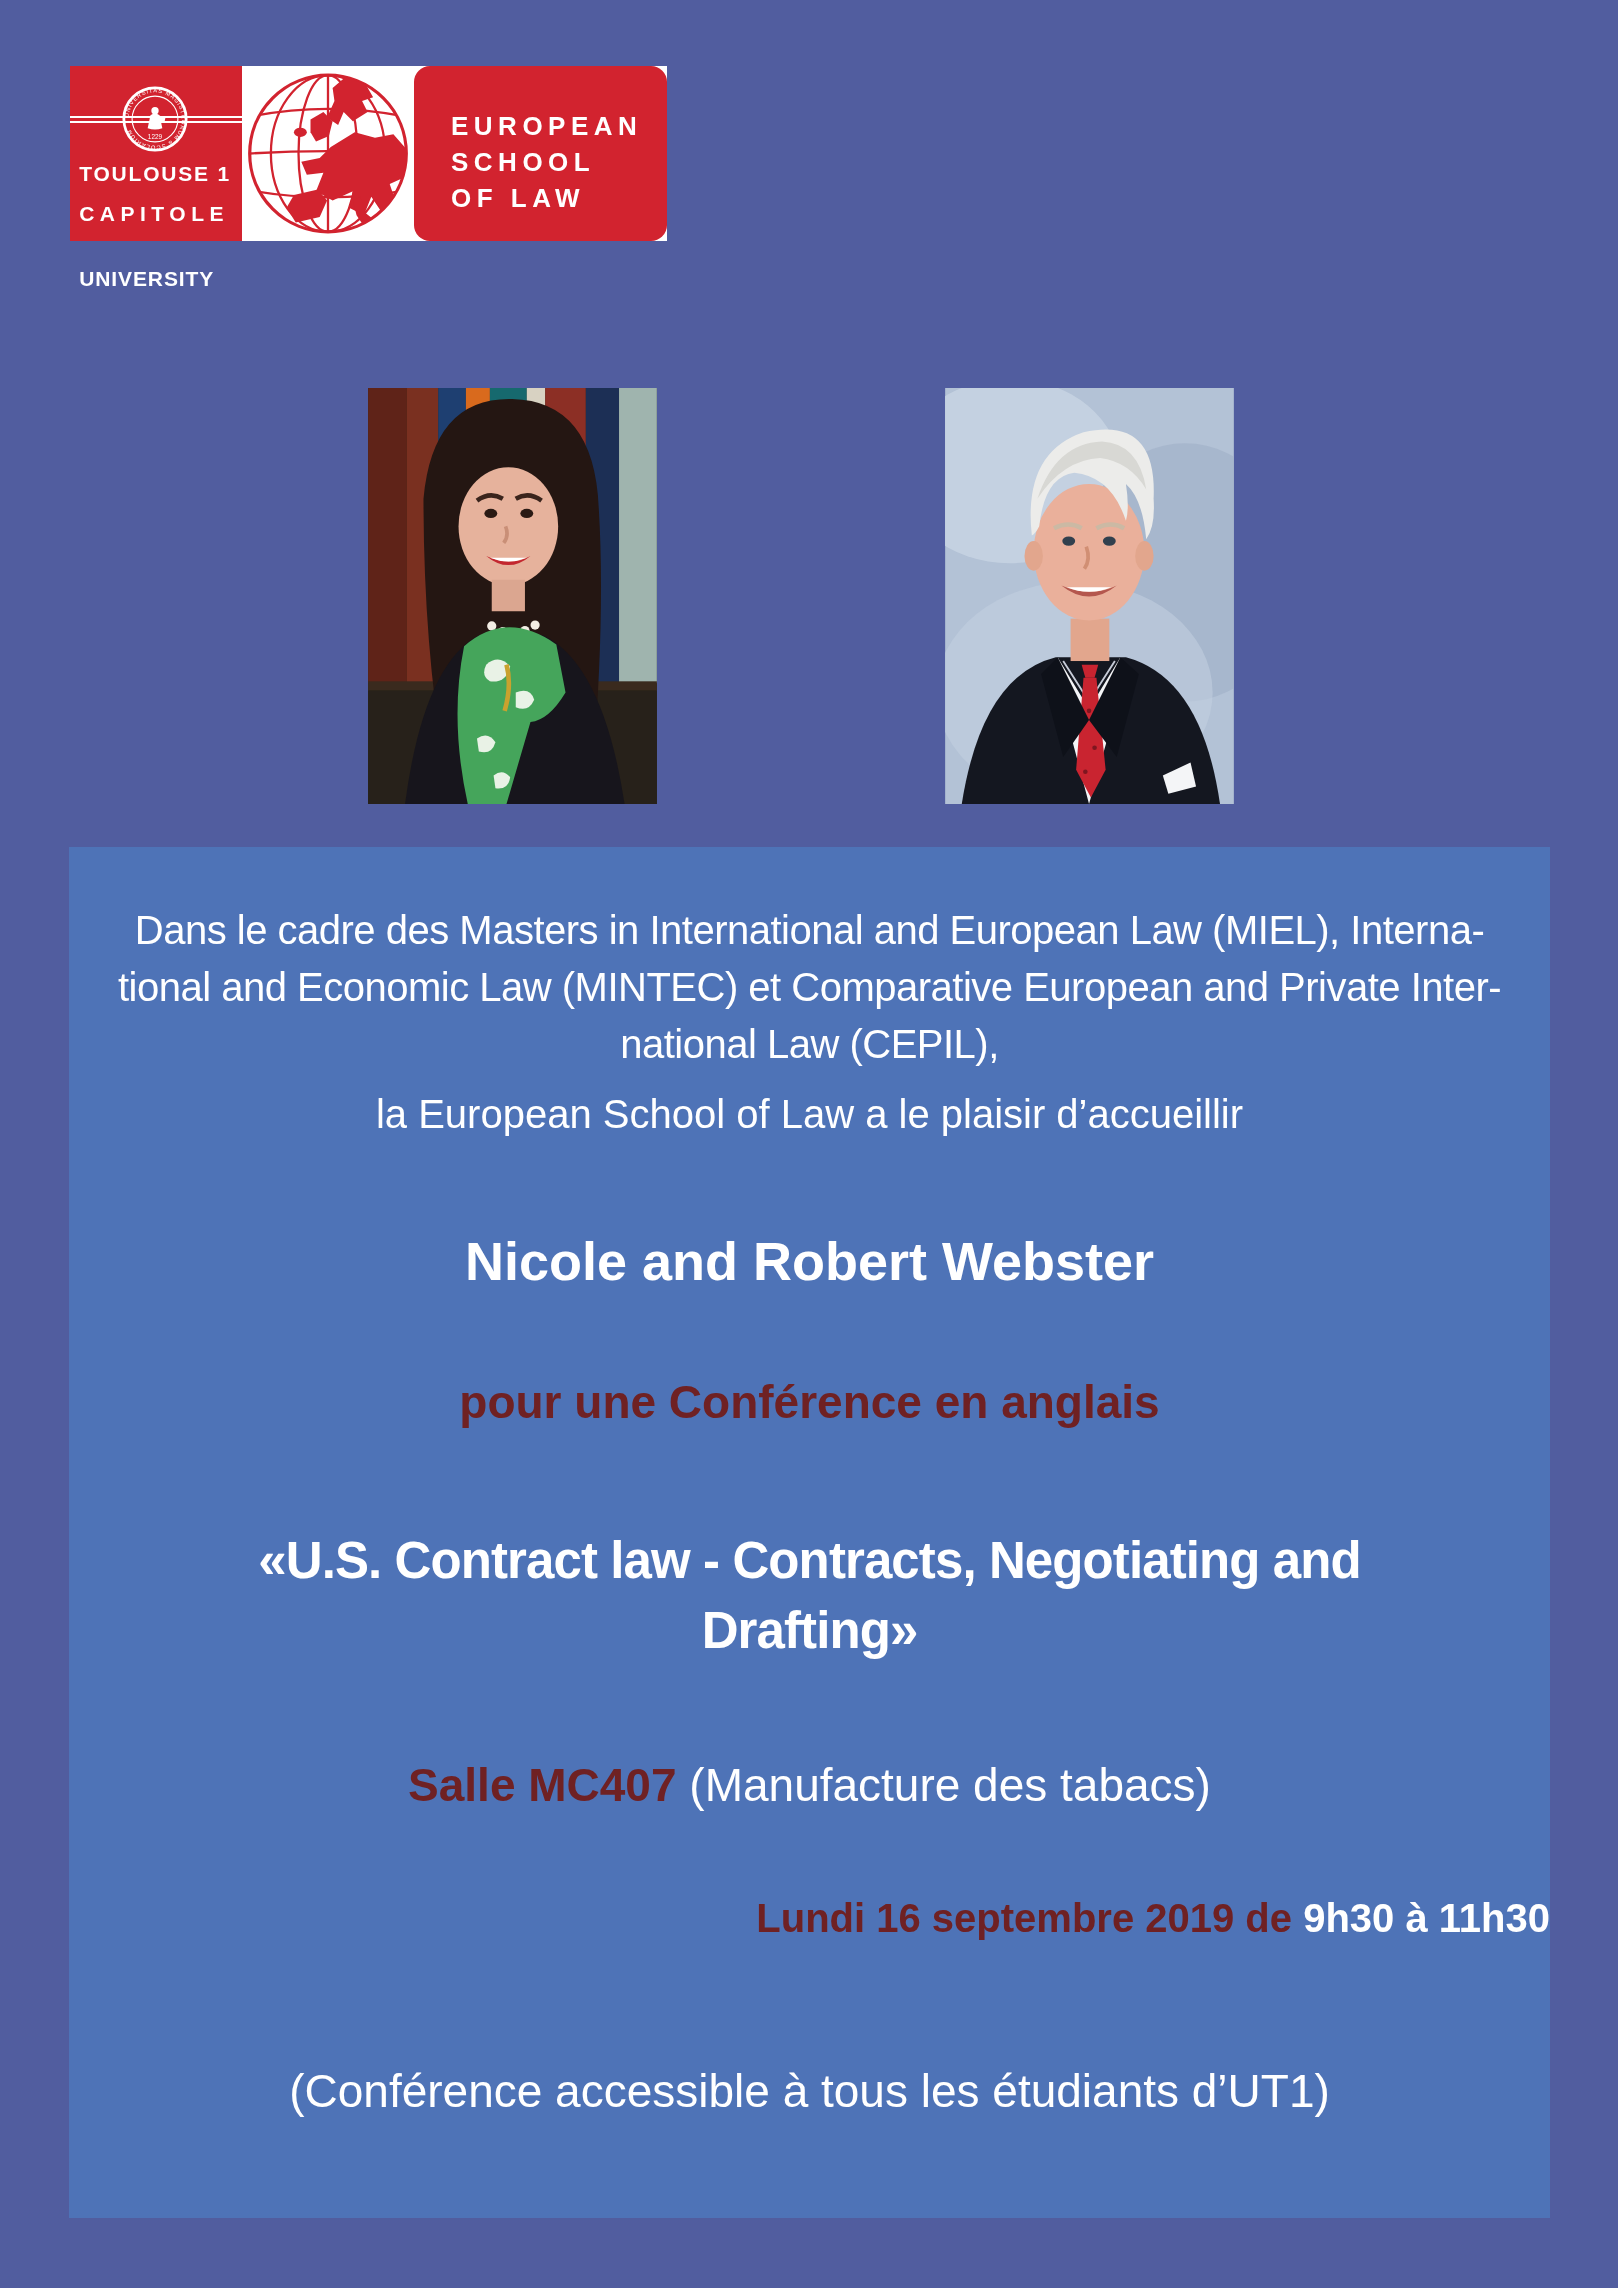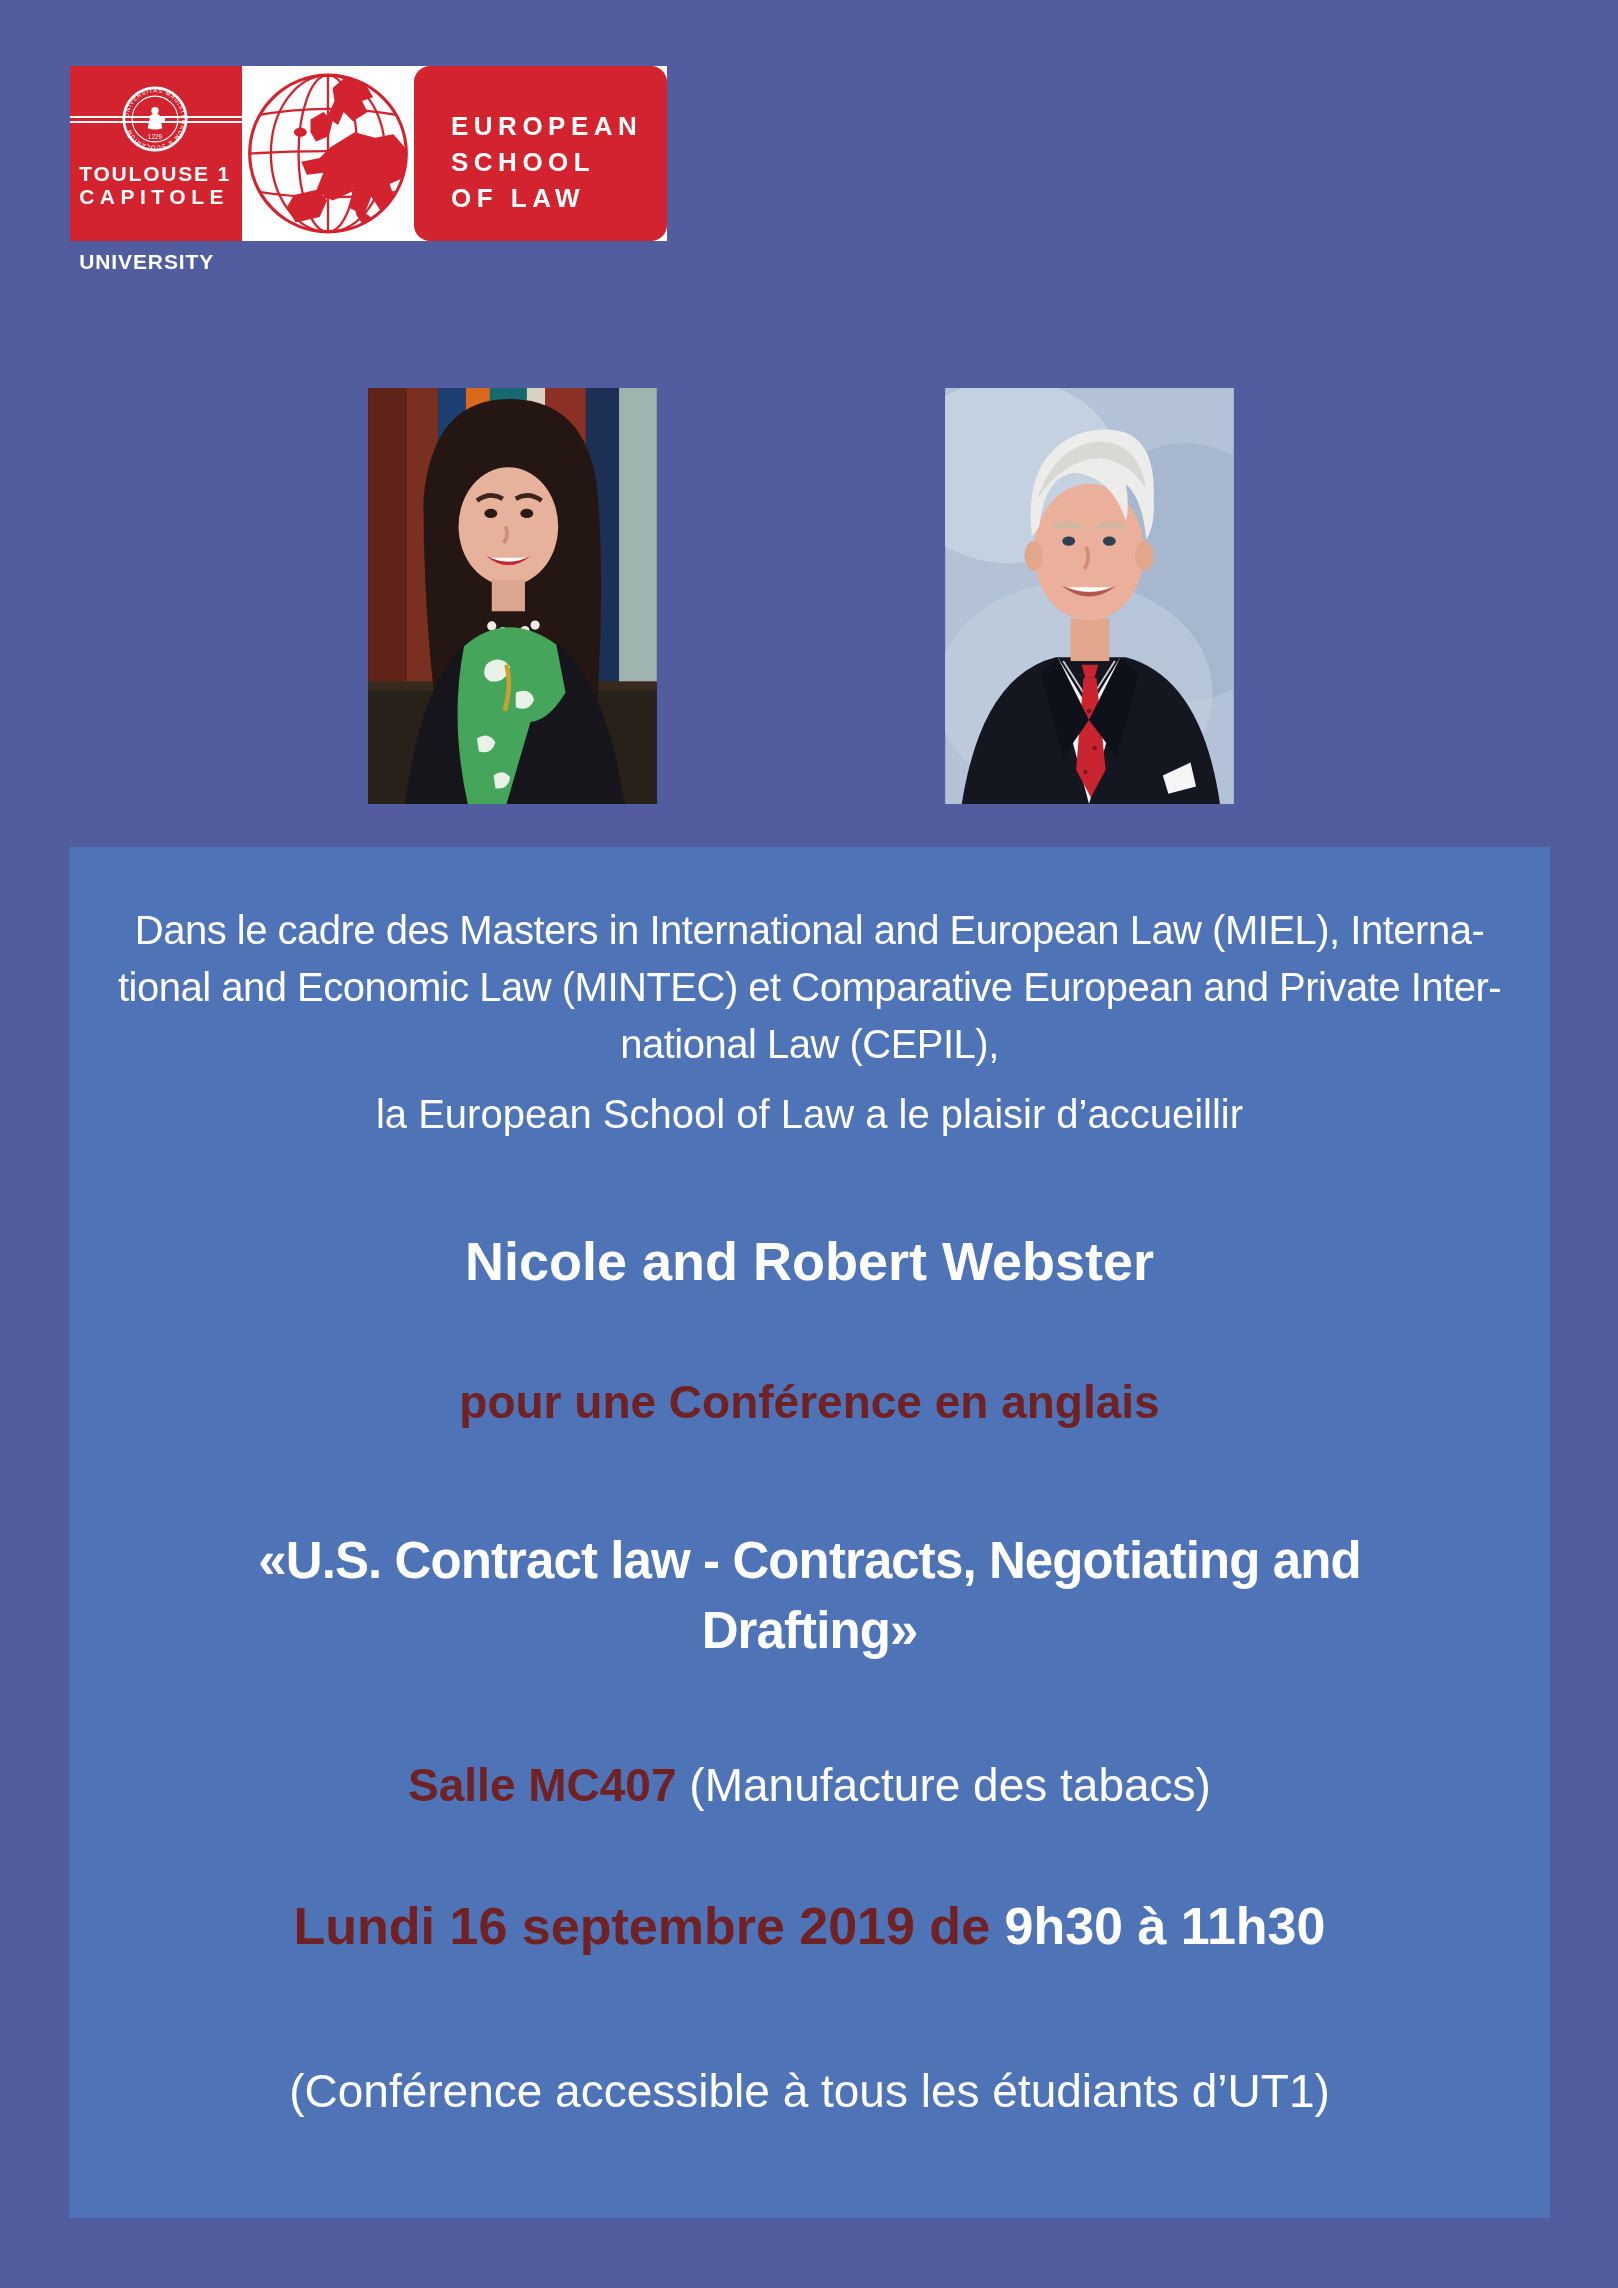--- a/index.html
+++ b/index.html
@@ -29,21 +29,21 @@
     position:absolute;left:0;width:100%;height:1.8px;background:var(--white);
   }
   .logo-rule.r1{top:50px;}
   .logo-rule.r2{top:55px;}
   .logo-seal{position:absolute;left:52px;top:20px;}
   .logo-univ{
     position:absolute;left:9.2px;top:96px;width:162px;
     color:var(--white);font-weight:700;line-height:23px;font-size:21px;
   }
   .logo-univ .ln1{letter-spacing:1.8px;}
-  .logo-univ .ln2{letter-spacing:5.5px;}
+  .logo-univ .ln2{letter-spacing:5.5px;margin-top:17px;}
   .logo-univ .ln3{letter-spacing:0.9px;margin-top:42px;}
   .logo-globe{
     position:relative;width:172px;height:100%;background:var(--white);flex:0 0 auto;
   }
   .logo-right{
     position:relative;width:254px;height:100%;background:var(--brand-red);flex:1 1 auto;
     color:var(--white);
     border-radius:16px;
   }
   .logo-school{
@@ -67,21 +67,21 @@
   }
   .welcome{top:245px;font-size:40px;font-weight:400;}
   .speakers{top:383px;font-size:54px;font-weight:700;}
   .conf-lang{top:528px;font-size:46px;font-weight:700;color:var(--dark-red);}
   .conf-title{
     top:679px;font-size:51px;line-height:70px;font-weight:700;
     white-space:pre-line;letter-spacing:-0.9px;
   }
   .room{top:911px;font-size:46px;}
   .room .bold-red{font-weight:700;color:var(--dark-red);}
-  .date{top:1049px;font-size:52px;font-weight:700;}
+  .date{top:1049px;font-size:40px;font-weight:700;text-align:right;}
   .date .bold-red{color:var(--dark-red);}
   .note{top:1177px;font-size:46px;font-weight:400;margin-top:40px;}
 </style>
 </head>
 <body>
 
 <div class="logo-banner">
   <div class="logo-left">
     <div class="logo-rule r1"></div>
     <div class="logo-rule r2"></div>

